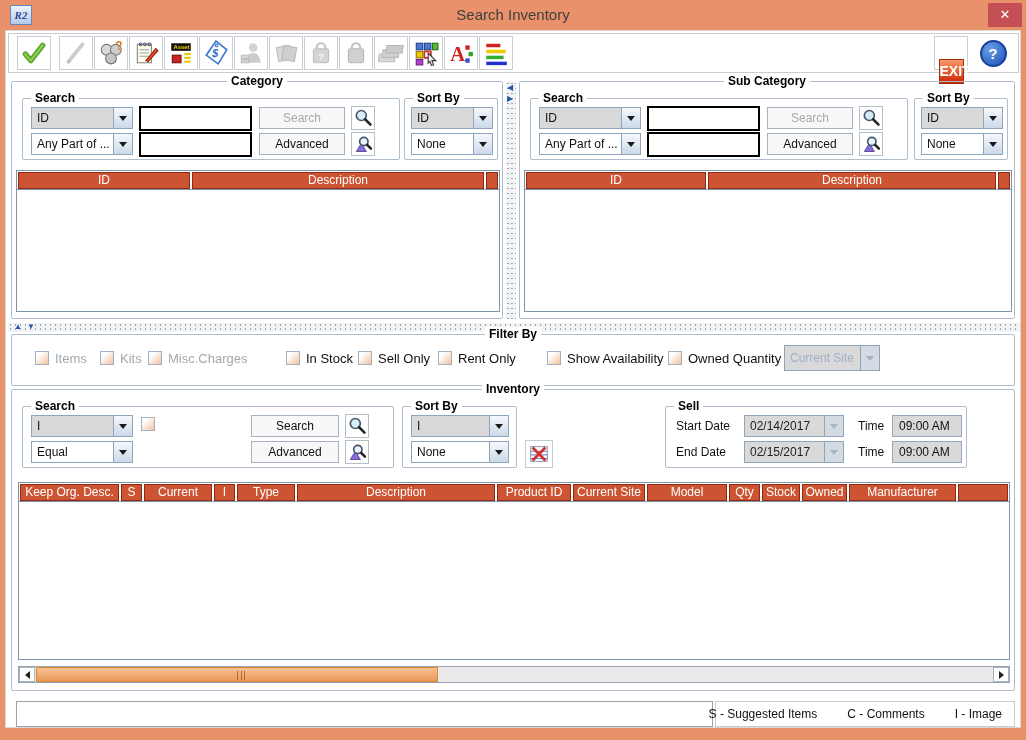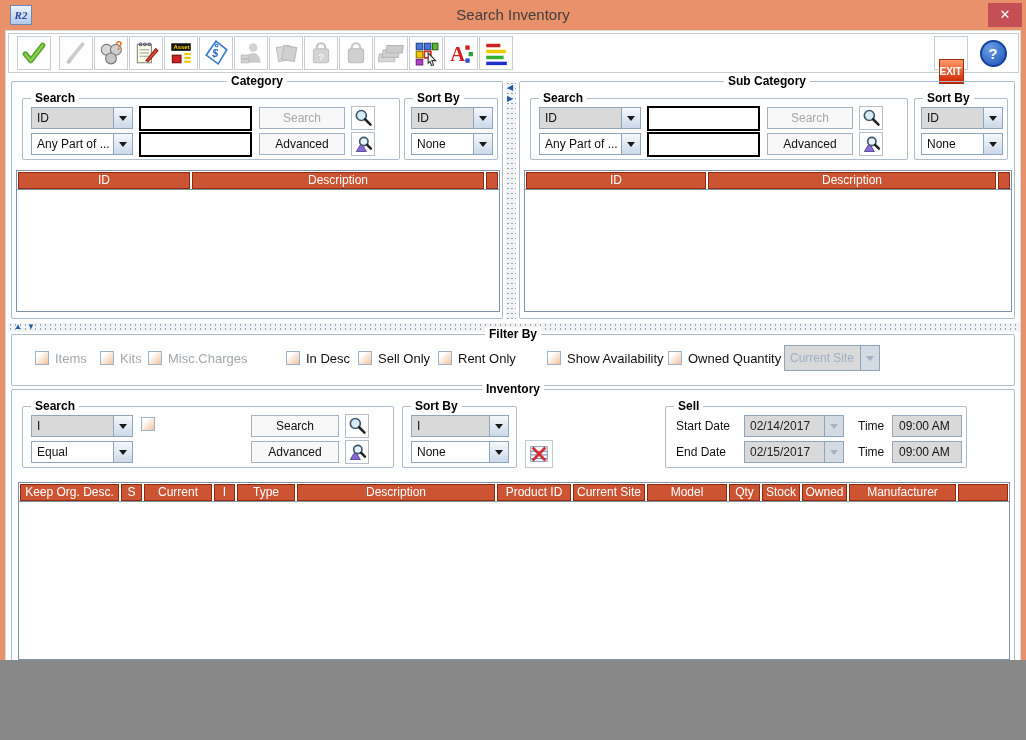--- a/index.html
+++ b/index.html
@@ -1,17 +1,17 @@
 <!DOCTYPE html>
 <html><head>
 <meta charset="utf-8">
 <style>
   * { margin:0; padding:0; box-sizing:border-box; }
   body { font-family:"Liberation Sans", sans-serif; background:#888; }
-  .window { position:relative; width:1026px; height:660px; background:#e8916a; overflow:hidden; }
+  .window { position:relative; width:1026px; height:740px; background:#e8916a; overflow:hidden; }
   .titlebar { position:absolute; left:0; top:0; width:100%; height:30px; }
   .appbadge { position:absolute; left:10px; top:5px; width:22px; height:20px;
     background:linear-gradient(#eef4fc,#b4c8e6); border:1px solid #6a86bc; color:#2a4a9a;
     font:italic bold 11px "Liberation Serif", serif; text-align:center; line-height:18px; }
   .wtitle { position:absolute; left:0; top:0; width:100%; height:30px; line-height:30px;
     text-align:center; font-size:15px; color:#3f3f3f; }
   .closebtn { position:absolute; right:4px; top:3px; width:34px; height:24px; background:#c44f55;
     color:#fff; text-align:center; line-height:24px; font-size:13px; cursor:pointer; }
   .client { position:absolute; left:5px; top:30px; width:1016px; height:698px; background:#fff;
     border:1px solid #d8d8d8; }
@@ -19,21 +19,21 @@
   
   .toolbar { position:absolute; left:2px; top:2px; width:1011px; height:40px;
     border:1px solid #c6cdd4; background:#fff; display:flex; align-items:center; padding:0 8px; }
   .toolbtn { width:34px; height:34px; border:1px solid #c9ced4; background:#fff; display:flex;
     align-items:center; justify-content:center; margin-right:1px; }
   .toolbtn.dis svg { filter:grayscale(1); opacity:.5; }
   .toolbtn svg { width:26px; height:26px; }
   .tgap { width:7px; }
   .tspacer { flex:1; }
   .exitinner { width:25px; height:25px; background:linear-gradient(#ff9a6a,#cc2200);
-    border:1px solid #a03010; color:#fff; font-size:10px; font-weight:bold; 
+    border:1px solid #a03010; color:#fff; font-size:14px; font-weight:bold; 
     line-height:23px;margin-top:36px; }
   .helpbtn { width:34px; height:34px; display:flex; align-items:center; justify-content:center; }
   .helpinner { width:27px; height:27px; border-radius:50%; background:radial-gradient(circle at 35% 30%, #6aa0e8, #1a50b4);
     border:2px solid #16409a; color:#fff; font-weight:bold; font-size:15px; text-align:center; line-height:23px; }
 
   
   .group { position:absolute; border:1px solid #aebdc9; border-radius:2px; background:transparent; }
   .glabel { position:absolute; top:-8px; left:8px; background:#fff; padding:0 4px;
     font-size:12px; font-weight:bold; color:#000000; white-space:nowrap; }
   .glabel.center { left:50%; transform:translateX(-50%); }
@@ -386,21 +386,21 @@
       <div class="cbrow dis" style="left:88px;top:16px">
         <span class="cb"></span>
         <span class="cblabel">Kits</span>
       </div>
       <div class="cbrow dis" style="left:136px;top:16px">
         <span class="cb"></span>
         <span class="cblabel">Misc.Charges</span>
       </div>
       <div class="cbrow" style="left:274px;top:16px">
         <span class="cb"></span>
-        <span class="cblabel">In Desc</span>
+        <span class="cblabel">In Stock</span>
       </div>
       <div class="cbrow" style="left:346px;top:16px">
         <span class="cb"></span>
         <span class="cblabel">Sell Only</span>
       </div>
       <div class="cbrow" style="left:426px;top:16px">
         <span class="cb"></span>
         <span class="cblabel">Rent Only</span>
       </div>
       <div class="cbrow" style="left:535px;top:16px">
@@ -530,15 +530,20 @@
         <div class="sthumb" style="left:17px;width:402px">
             <div class="grip"></div>
           </div>
         <div class="sarr" style="right:0">
             <i class="t right"></i>
           </div>
       </div>
     </div>
 
     <input class="notes" style="left: 10px; top: 670px; width: 697px;" value="">
+    <div class="legendpanel" style="left:709px;top:670px;width:300px">
+      <span>S - Suggested Items</span>
+      <span>C - Comments</span>
+      <span>I - Image</span>
+    </div>
 
   </div>
 </div>
 
 </body></html>

